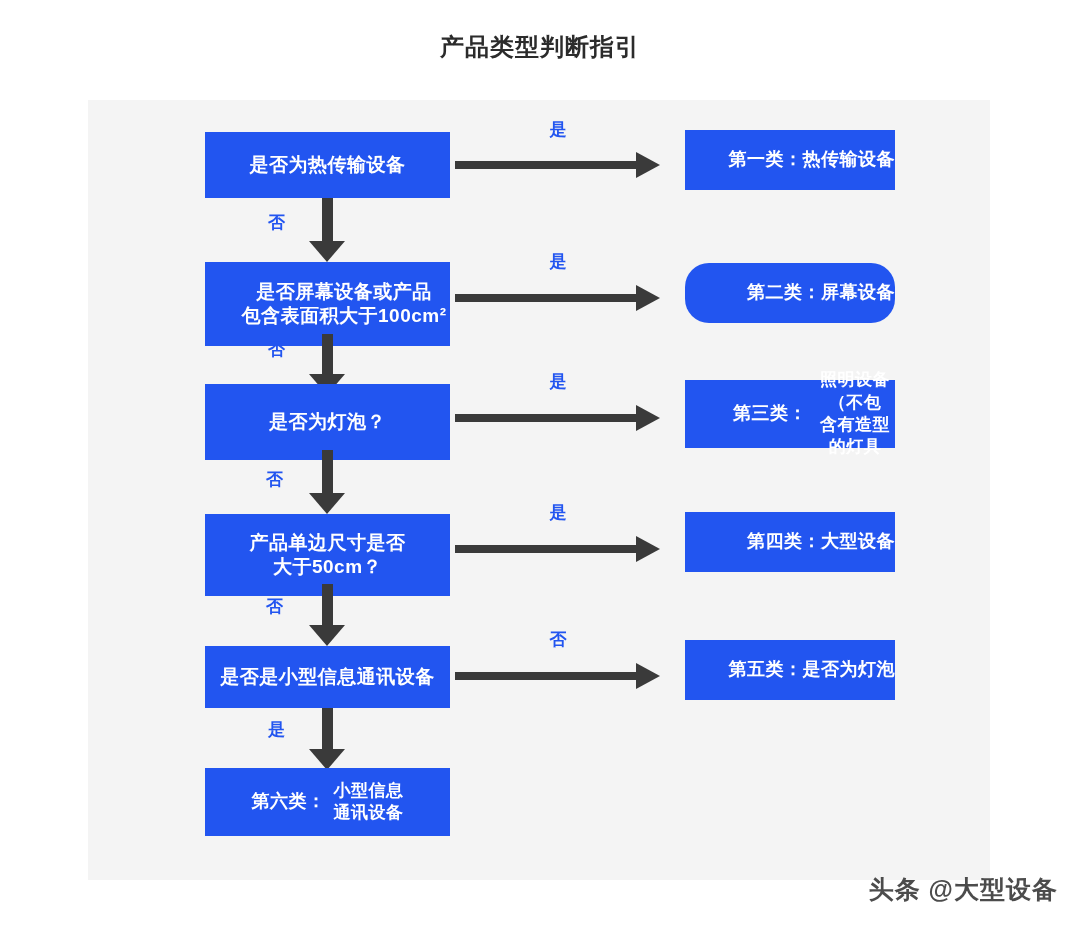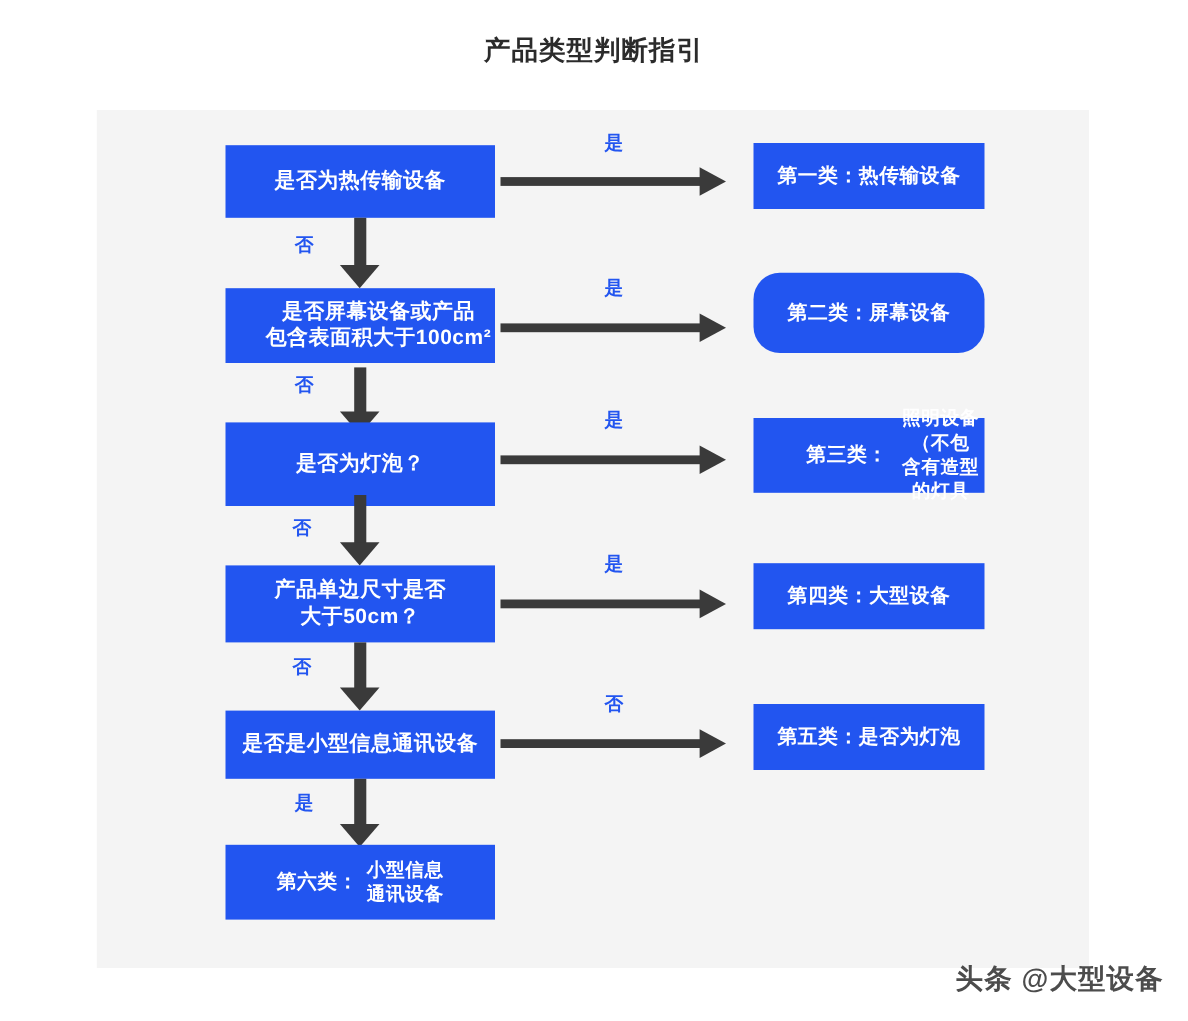--- a/index.html
+++ b/index.html
@@ -57,20 +57,21 @@
   }
   .node.decision {
     left: 117px;                 
     width: 245px;
     font-size: 19px;
   }
   .node.result {
     left: 597px;                 
     width: 210px;
     font-size: 18px;
+    justify-content: flex-end;
   }
   .node .line { display: block; }
 
   
   .node.split {
     justify-content: center;
     gap: 8px;
     flex-direction: row;
   }
   .node.split .tag {
@@ -176,34 +177,34 @@
   <div class="node result" style="top:30px; height:60px;">
     <span class="line">第一类：热传输设备</span>
   </div>
 
   <div class="v-arrow" style="left:219px; top:98px; height:64px;">
     <div class="shaft" style="height:45px;"></div>
     <div class="head" style="top:43px;"></div>
   </div>
   <div class="v-label" style="left:180px; top:113px;">否</div>
 
-  <div class="node decision" style="top:162px; height:68px;padding-left:33px;">
+  <div class="node decision" style="top:162px; height:84px;padding-left:33px;">
     <div>
       <span class="line">是否屏幕设备或产品</span>
       <span class="line">包含表面积大于100cm²</span>
     </div>
   </div>
 
   <div class="h-arrow" style="left:367px; top:185px; width:205px;">
     <div class="shaft" style="width:183px;"></div>
     <div class="head" style="left:181px;"></div>
   </div>
   <div class="h-label" style="left:450px; top:152px;">是</div>
 
-  <div class="node result" style="top:148px; height:73px;border-radius:24px;">
+  <div class="node result" style="top:163px; height:60px;border-radius:24px;">
     <span class="line">第二类：屏幕设备</span>
   </div>
 
   <div class="v-arrow" style="left:219px; top:234px; height:62px;">
     <div class="shaft" style="height:42px;"></div>
     <div class="head" style="top:40px;"></div>
   </div>
   <div class="v-label" style="left:180px; top:240px;">否</div>
 
   <div class="node decision" style="top:284px; height:76px;">
@@ -223,21 +224,21 @@
       <span class="line">含有造型的灯具</span>
     </span>
   </div>
 
   <div class="v-arrow" style="left:219px; top:350px; height:64px;">
     <div class="shaft" style="height:45px;"></div>
     <div class="head" style="top:43px;"></div>
   </div>
   <div class="v-label" style="left:178px; top:370px;">否</div>
 
-  <div class="node decision" style="top:414px; height:70px;">
+  <div class="node decision" style="top:414px; height:82px;">
     <div>
       <span class="line">产品单边尺寸是否</span>
       <span class="line">大于50cm？</span>
     </div>
   </div>
 
   <div class="h-arrow" style="left:367px; top:436px; width:205px;">
     <div class="shaft" style="width:183px;"></div>
     <div class="head" style="left:181px;"></div>
   </div>

